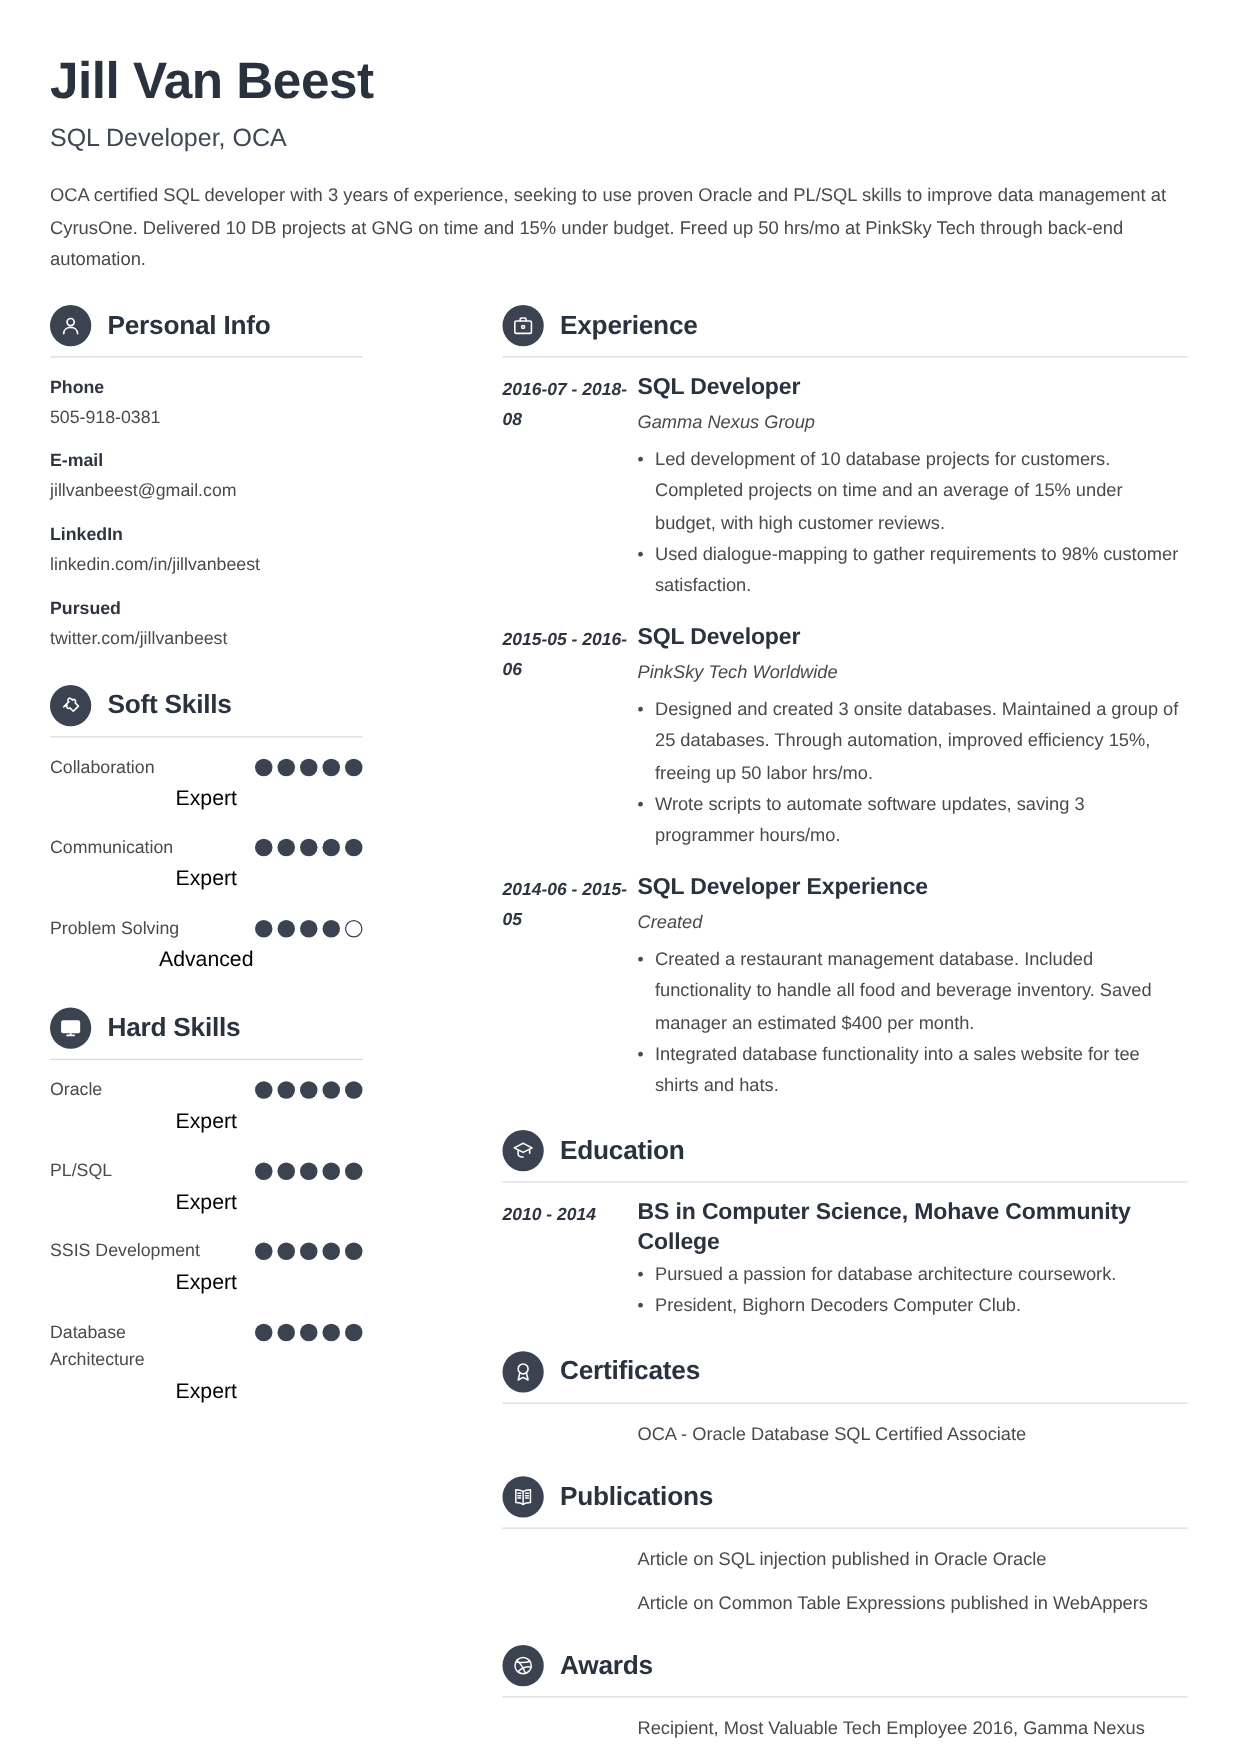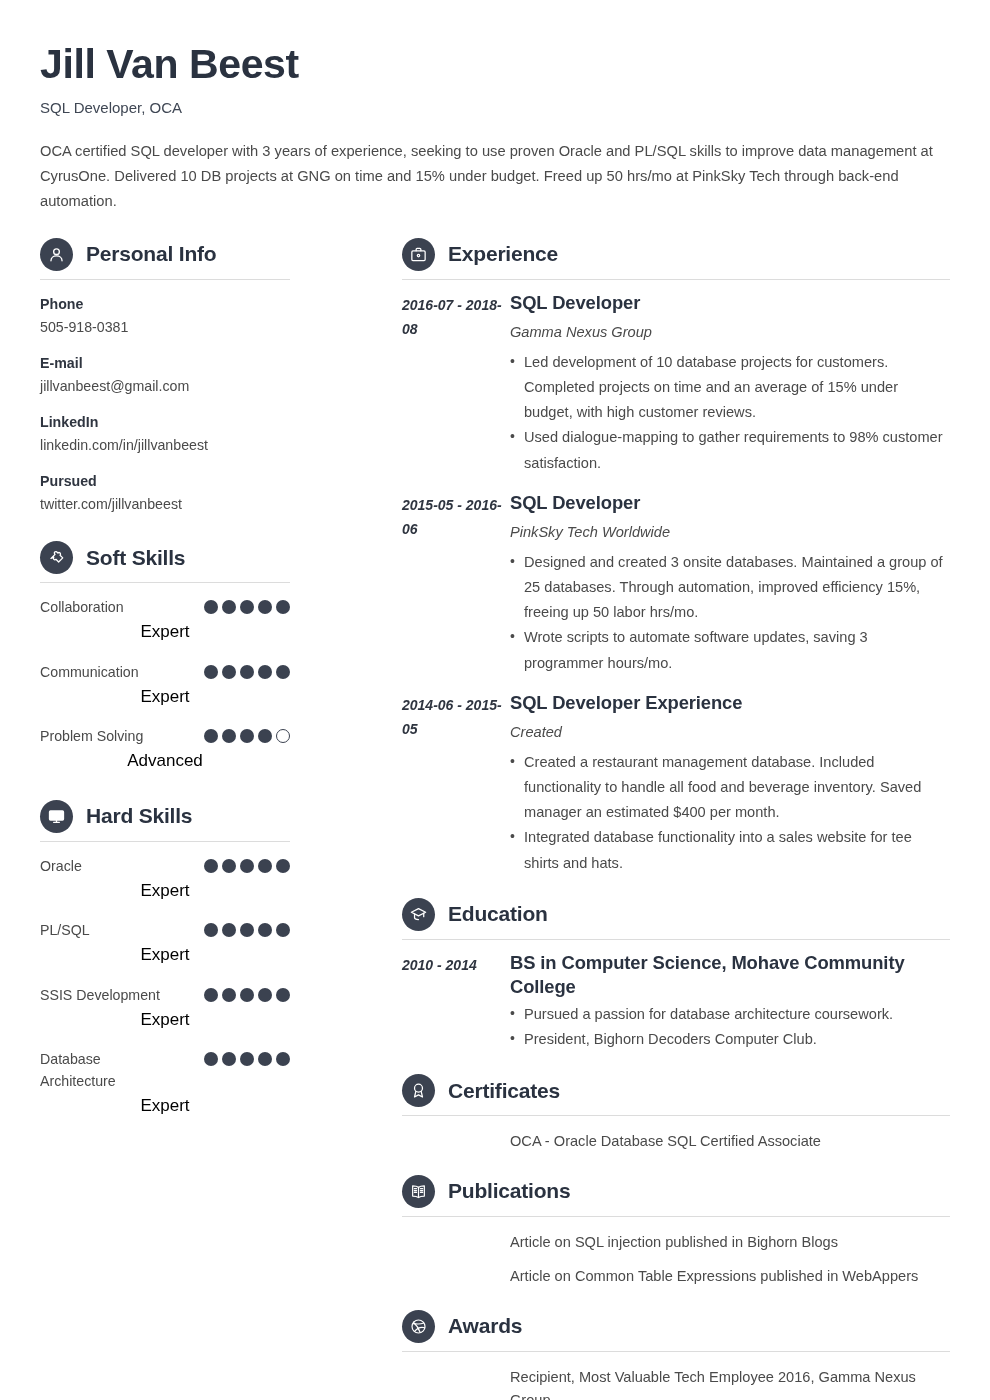--- a/index.html
+++ b/index.html
@@ -30,21 +30,21 @@
 
   .full-name {
     font-size: 41px;
     line-height: 1.1;
     font-weight: bold;
     color: #2a3240;
     letter-spacing: -0.4px;
   }
 
   .job-title {
-    font-size: 15px;
+    font-size: 20px;
     line-height: 1.3;
     font-weight: normal;
     color: #3f4754;
     margin-top: 11px;
   }
 
   .summary {
     font-size: 14.7px;
     line-height: 1.73;
     color: #4a4a4a;
@@ -506,21 +506,21 @@
           <span class="sec-icon">
             <svg width="19" height="19" viewBox="0 0 24 24" fill="none" stroke="#ffffff" stroke-width="1.5" stroke-linecap="round" stroke-linejoin="round">
               <path d="M12 6.6C10.3 5.3 8.4 4.8 4.6 4.8v13c3.8 0 5.7.5 7.4 1.8 1.7-1.3 3.6-1.8 7.4-1.8v-13c-3.8 0-5.7.5-7.4 1.8z"></path>
               <path d="M12 6.6v13"></path>
               <path d="M6.7 8.4h2.9M6.7 10.8h2.9M6.7 13.2h2.9M14.4 8.4h2.9M14.4 10.8h2.9M14.4 13.2h2.9"></path>
             </svg>
           </span>
           <span class="sec-title">Publications</span>
         </div>
         <div class="plain-list">
-          <div class="plain-item">Article on SQL injection published in Bighorn Blogs</div>
+          <div class="plain-item">Article on SQL injection published in Oracle Oracle</div>
           <div class="plain-item">Article on Common Table Expressions published in WebAppers</div>
         </div>
       </div>
 
       <div class="section tight">
         <div class="section-head">
           <span class="sec-icon">
             <svg width="19" height="19" viewBox="0 0 24 24" fill="none" stroke="#ffffff" stroke-width="1.5" stroke-linecap="round" stroke-linejoin="round">
               <circle cx="12" cy="12" r="8.2"></circle>
               <path d="M5.6 6.6c3.4 3.2 6.8 7.6 8.4 12.6"></path>

